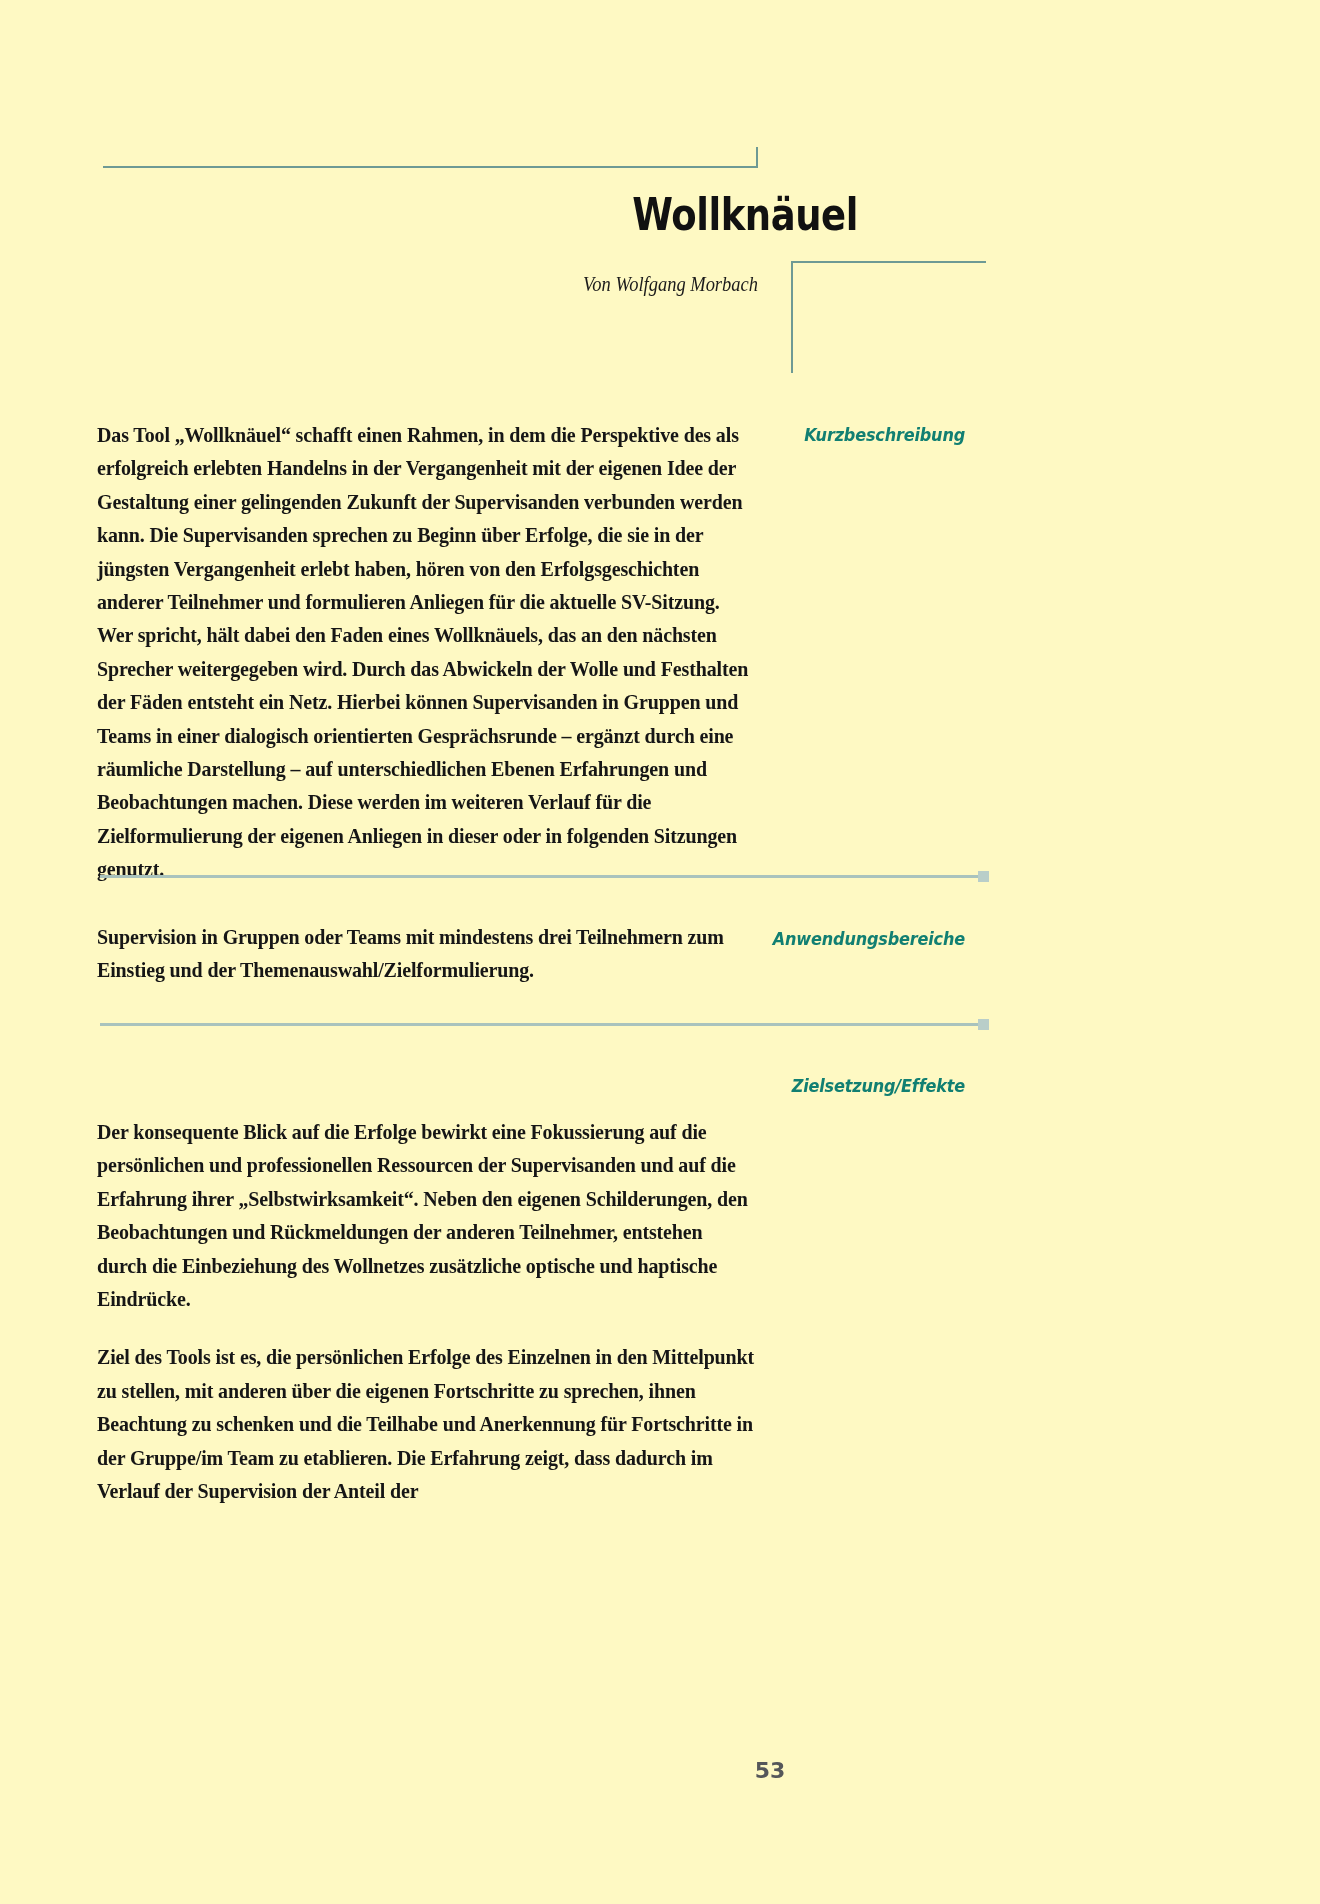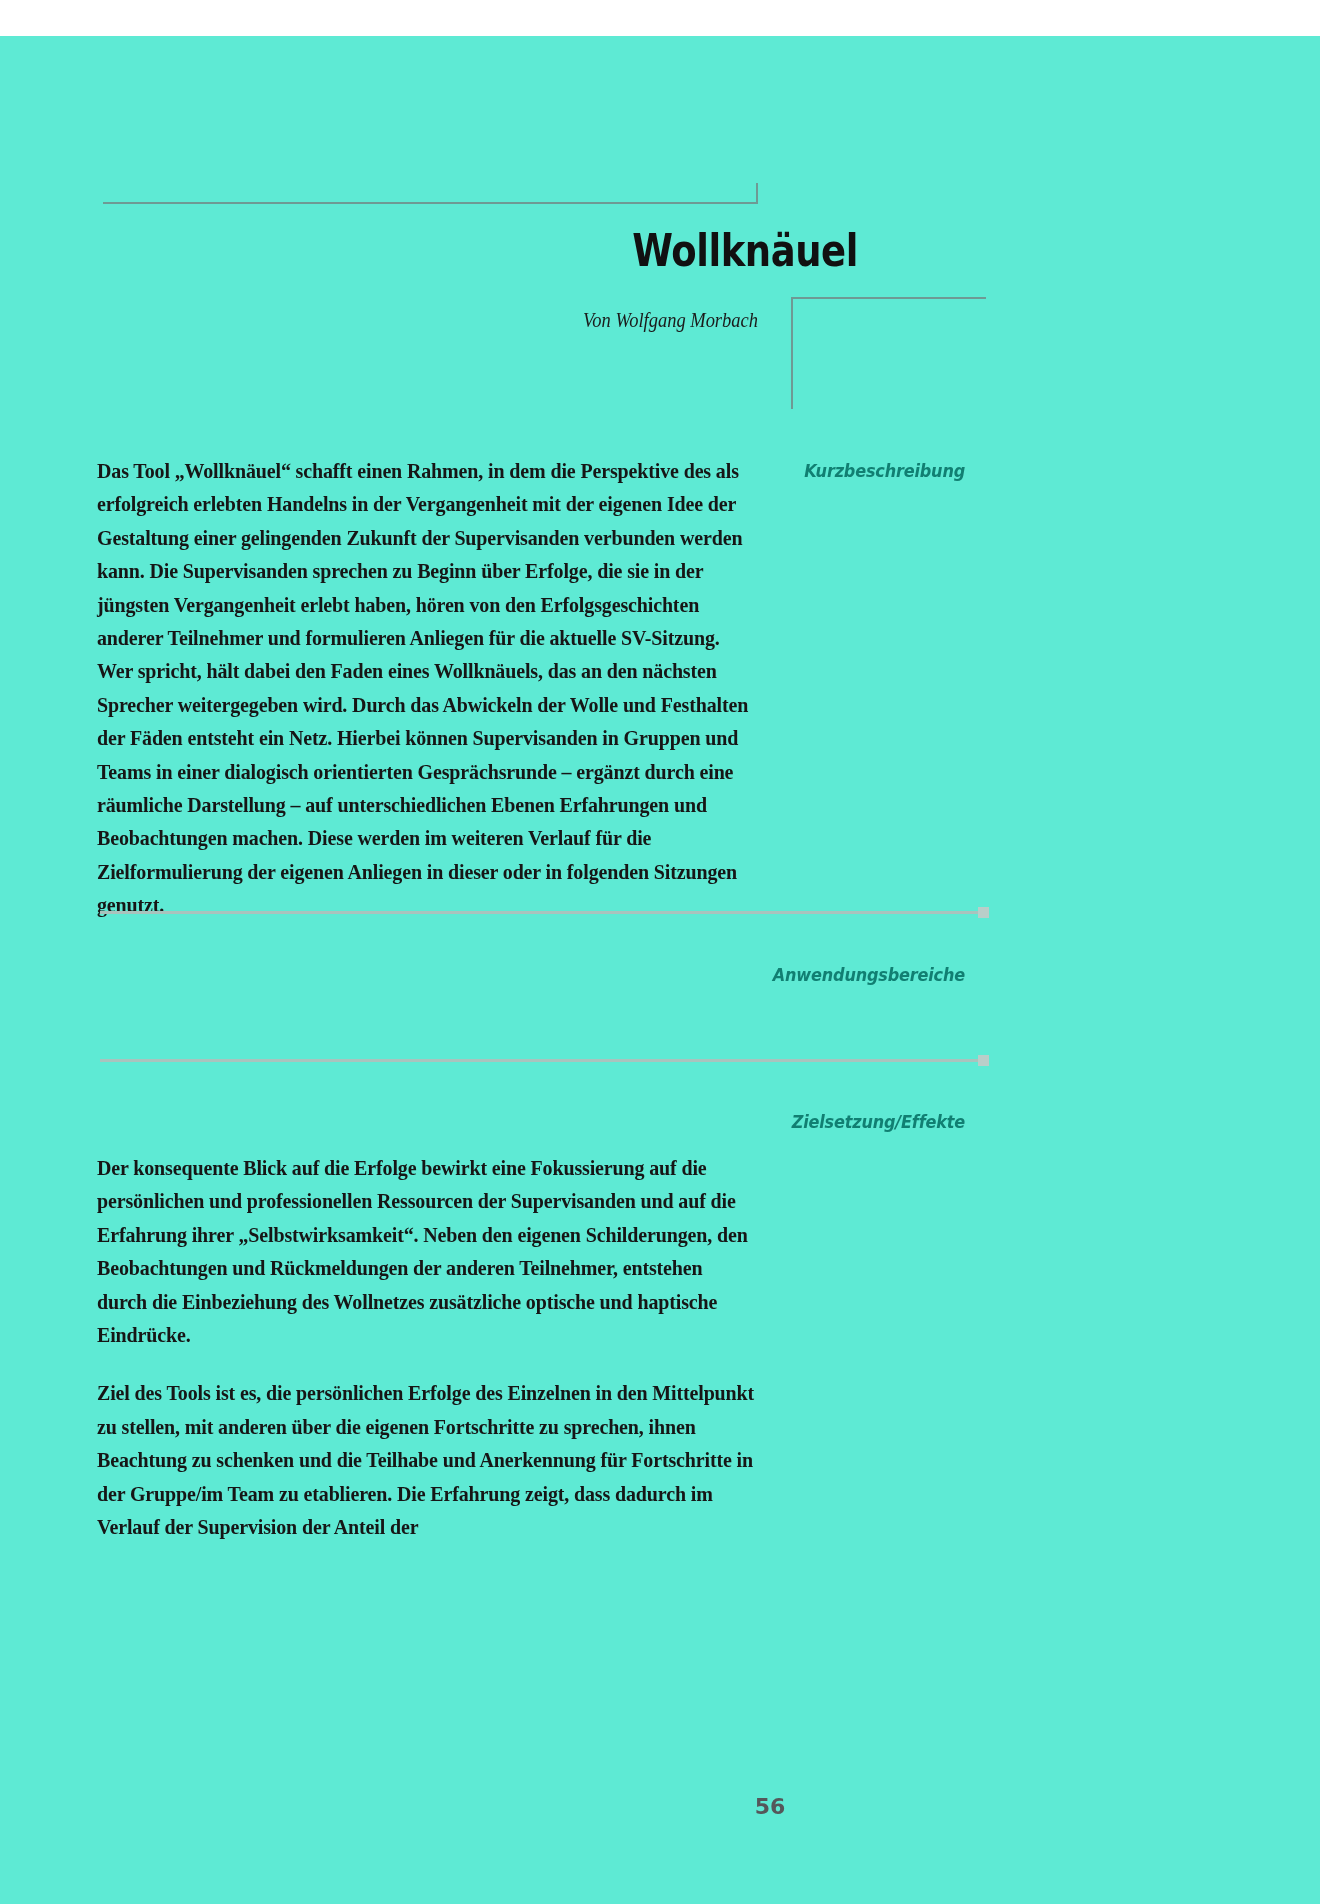--- a/index.html
+++ b/index.html
@@ -11,22 +11,21 @@
     width: 1320px;
     height: 1904px;
     position: relative;
     font-family: "Liberation Serif", "DejaVu Serif", serif;
     overflow: hidden;
   }
 
   .page {
     position: absolute;
     inset: 0;
-    background: #5eead4;
-    margin-top: 36px;
+    background: #fef9c3;
   }
 
   
   .rule-top {
     position: absolute;
     left: 103px;
     top: 166px;
     width: 655px;
     height: 2px;
     background: #6e9a94;
@@ -183,25 +182,28 @@
   <div class="rule-second"></div>
   <div class="rule-second-tick"></div>
 
   <div class="body-col sec-kurz">
     <p>Das Tool „Wollknäuel“ schafft einen Rahmen, in dem die Perspektive des als erfolgreich erlebten Handelns in der Vergangenheit mit der eigenen Idee der Gestaltung einer gelingenden Zukunft der Supervisanden verbunden werden kann. Die Supervisanden sprechen zu Beginn über Erfolge, die sie in der jüngsten Vergangenheit erlebt haben, hören von den Erfolgsgeschichten anderer Teilnehmer und formulieren Anliegen für die aktuelle SV-Sitzung. Wer spricht, hält dabei den Faden eines Wollknäuels, das an den nächsten Sprecher weitergegeben wird. Durch das Abwickeln der Wolle und Festhalten der Fäden entsteht ein Netz. Hierbei können Supervisanden in Gruppen und Teams in einer dialogisch orientierten Gesprächsrunde – ergänzt durch eine räumliche Darstellung – auf unterschiedlichen Ebenen Erfahrungen und Beobachtungen machen. Diese werden im weiteren Verlauf für die Zielformulierung der eigenen Anliegen in dieser oder in folgenden Sitzungen genutzt.</p>
   </div>
   <div class="margin-label lbl-kurz">Kurzbeschreibung</div>
 
   <div class="divider div-1"></div>
 
+  <div class="body-col sec-anw">
+    <p>Supervision in Gruppen oder Teams mit mindestens drei Teilnehmern zum Einstieg und der Themenauswahl/Zielformulierung.</p>
+  </div>
   <div class="margin-label lbl-anw">Anwendungsbereiche</div>
 
   <div class="divider div-2"></div>
 
   <div class="body-col sec-ziel">
     <p>Der konsequente Blick auf die Erfolge bewirkt eine Fokussierung auf die persönlichen und professionellen Ressourcen der Supervisanden und auf die Erfahrung ihrer „Selbstwirksamkeit“. Neben den eigenen Schilderungen, den Beobachtungen und Rückmeldungen der anderen Teilnehmer, entstehen durch die Einbeziehung des Wollnetzes zusätzliche optische und haptische Eindrücke.</p>
     <p>Ziel des Tools ist es, die persönlichen Erfolge des Einzelnen in den Mittelpunkt zu stellen, mit anderen über die eigenen Fortschritte zu sprechen, ihnen Beachtung zu schenken und die Teilhabe und Anerkennung für Fortschritte in der Gruppe/im Team zu etablieren. Die Erfahrung zeigt, dass dadurch im Verlauf der Supervision der Anteil der</p>
   </div>
   <div class="margin-label lbl-ziel">Zielsetzung/Effekte</div>
 
-  <div class="page-number">56</div>
+  <div class="page-number">53</div>
 
 </div>
 
 </body></html>

